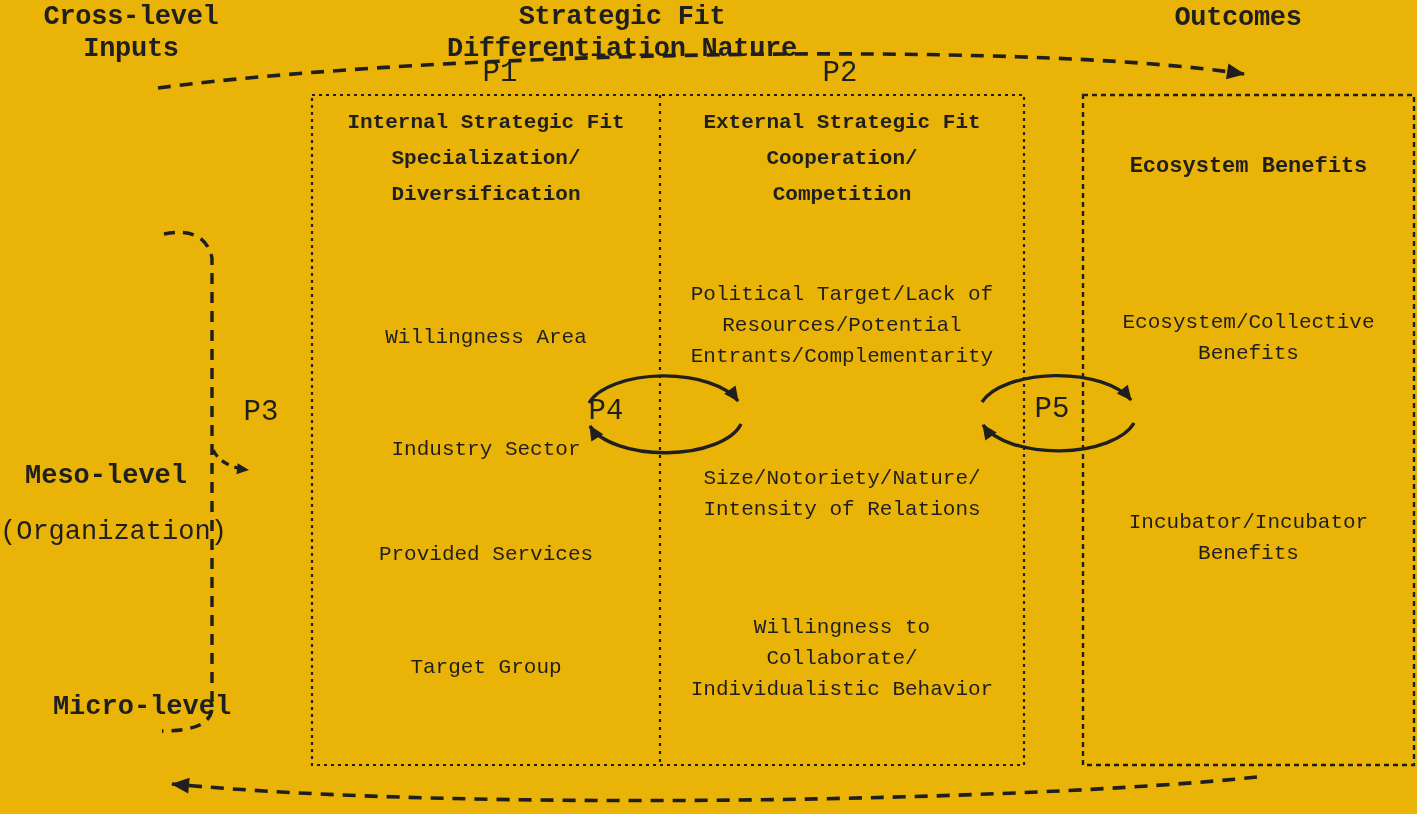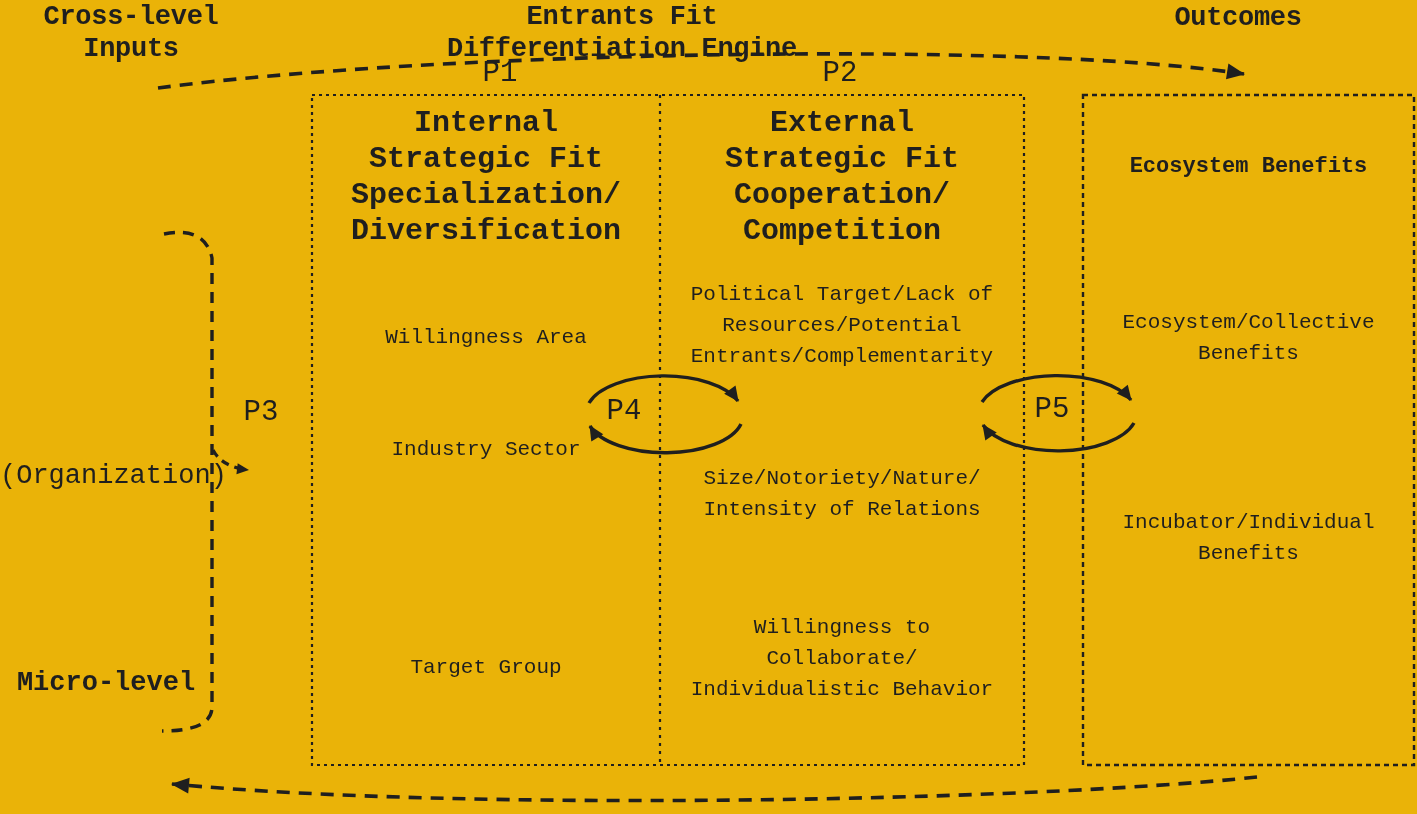--- a/index.html
+++ b/index.html
@@ -3,21 +3,21 @@
 <meta charset="utf-8">
 <style>
   html,body{margin:0;padding:0;background:#ffffff;}
   .canvas{
     position:relative;width:1417px;height:814px;background:#eab308;
     font-family:Liberation Mono, monospace;color:#1f1f1f;overflow:hidden;
   }
   .abs{position:absolute;}
   .txt{text-align:center;white-space:pre-line;}
   .hdr{font-size:27px;font-weight:bold;letter-spacing:-0.3px;line-height:32px;}
-  .boxtitle{font-size:30px;font-weight:bold;line-height:36px;}
+  .boxtitle{font-size:21px;font-weight:bold;line-height:36px;}
   .ecotitle{font-size:22px;font-weight:bold;line-height:32px;}
   .body{font-size:21px;line-height:31px;}
   .body30{font-size:21px;line-height:30px;}
   .plabel{font-size:29px;line-height:30px;}
   .lvl-name{font-size:27px;font-weight:bold;line-height:38px;}
   .lvl-sub{font-size:27px;line-height:38px;}
   svg{position:absolute;left:0;top:0;}
   svg path, svg rect, svg line{fill:none;stroke:#1f1f1f;}
   svg marker path{fill:#1f1f1f;stroke:none;}
 </style>
@@ -53,53 +53,55 @@
     <rect x="1083" y="95" width="331" height="670" stroke-width="2.4" stroke-dasharray="5 4"></rect>
 
     <path d="M 589 403 A 78 37 0 0 1 738 401" stroke-width="3.4" marker-end="url(#arrM)"></path>
     <path d="M 741 424 A 78 37 0 0 1 590 426" stroke-width="3.4" marker-end="url(#arrM)"></path>
 
     <path d="M 982 402 A 79 38 0 0 1 1131 400" stroke-width="3.4" marker-end="url(#arrM)"></path>
     <path d="M 1134 423 A 79 38 0 0 1 983 425" stroke-width="3.4" marker-end="url(#arrM)"></path>
   </svg>
 
   <div class="abs txt hdr" style="left:0;top:1px;width:262px;">Cross-level Inputs</div>
-  <div class="abs txt hdr" style="left:402px;top:1px;width:440px;">Entrants Fit Differentiation Engine</div>
+  <div class="abs txt hdr" style="left:402px;top:1px;width:440px;">Strategic Fit Differentiation Nature</div>
   <div class="abs txt hdr" style="left:1118px;top:2px;width:240px;">Outcomes</div>
 
   <div class="abs txt plabel" style="left:470px;top:59px;width:60px;">P1</div>
   <div class="abs txt plabel" style="left:810px;top:59px;width:60px;">P2</div>
   <div class="abs txt plabel" style="left:231px;top:398px;width:60px;">P3</div>
-  <div class="abs txt plabel" style="left:594px;top:397px;width:60px;">P4</div>
+  <div class="abs txt plabel" style="left:576px;top:397px;width:60px;">P4</div>
   <div class="abs txt plabel" style="left:1022px;top:395px;width:60px;">P5</div>
 
   <div class="abs txt" style="left:0;top:439px;width:212px;">
+    <div class="lvl-name">Meso-level</div>
     <div class="lvl-sub">(Organization)</div>
   </div>
-  <div class="abs txt" style="left:0;top:646px;width:212px;">
+  <div class="abs txt" style="left:0;top:670px;width:212px;padding-left:36px;">
     <div class="lvl-name">Micro-level</div>
   </div>
 
   <div class="abs txt boxtitle" style="left:327px;top:105px;width:318px;">Internal Strategic Fit
 Specialization/
 Diversification</div>
   <div class="abs txt body30" style="left:342px;top:323px;width:288px;">Willingness Area</div>
   <div class="abs txt body30" style="left:342px;top:435px;width:288px;">Industry Sector</div>
+  <div class="abs txt body30" style="left:342px;top:540px;width:288px;">Provided Services</div>
   <div class="abs txt body30" style="left:342px;top:653px;width:288px;">Target Group</div>
 
   <div class="abs txt boxtitle" style="left:683px;top:105px;width:318px;">External Strategic Fit
 Cooperation/
 Competition</div>
   <div class="abs txt body" style="left:687px;top:279px;width:310px;">Political Target/Lack of
 Resources/Potential
 Entrants/Complementarity</div>
   <div class="abs txt body" style="left:687px;top:612px;width:310px;">Willingness to Collaborate/
 Individualistic Behavior</div>
   <div class="abs txt body" style="left:687px;top:463px;width:310px;">Size/Notoriety/Nature/
 Intensity of Relations</div>
 
   <div class="abs txt ecotitle" style="left:1093px;top:151px;width:311px;">Ecosystem Benefits</div>
   <div class="abs txt body" style="left:1093px;top:307px;width:311px;">Ecosystem/Collective
 Benefits</div>
-  <div class="abs txt body" style="left:1093px;top:507px;width:311px;">Incubator/Individual
+  <div class="abs txt body" style="left:1093px;top:507px;width:311px;">Incubator/Incubator
 Benefits</div>
 
 </div>
 
 </body></html>

